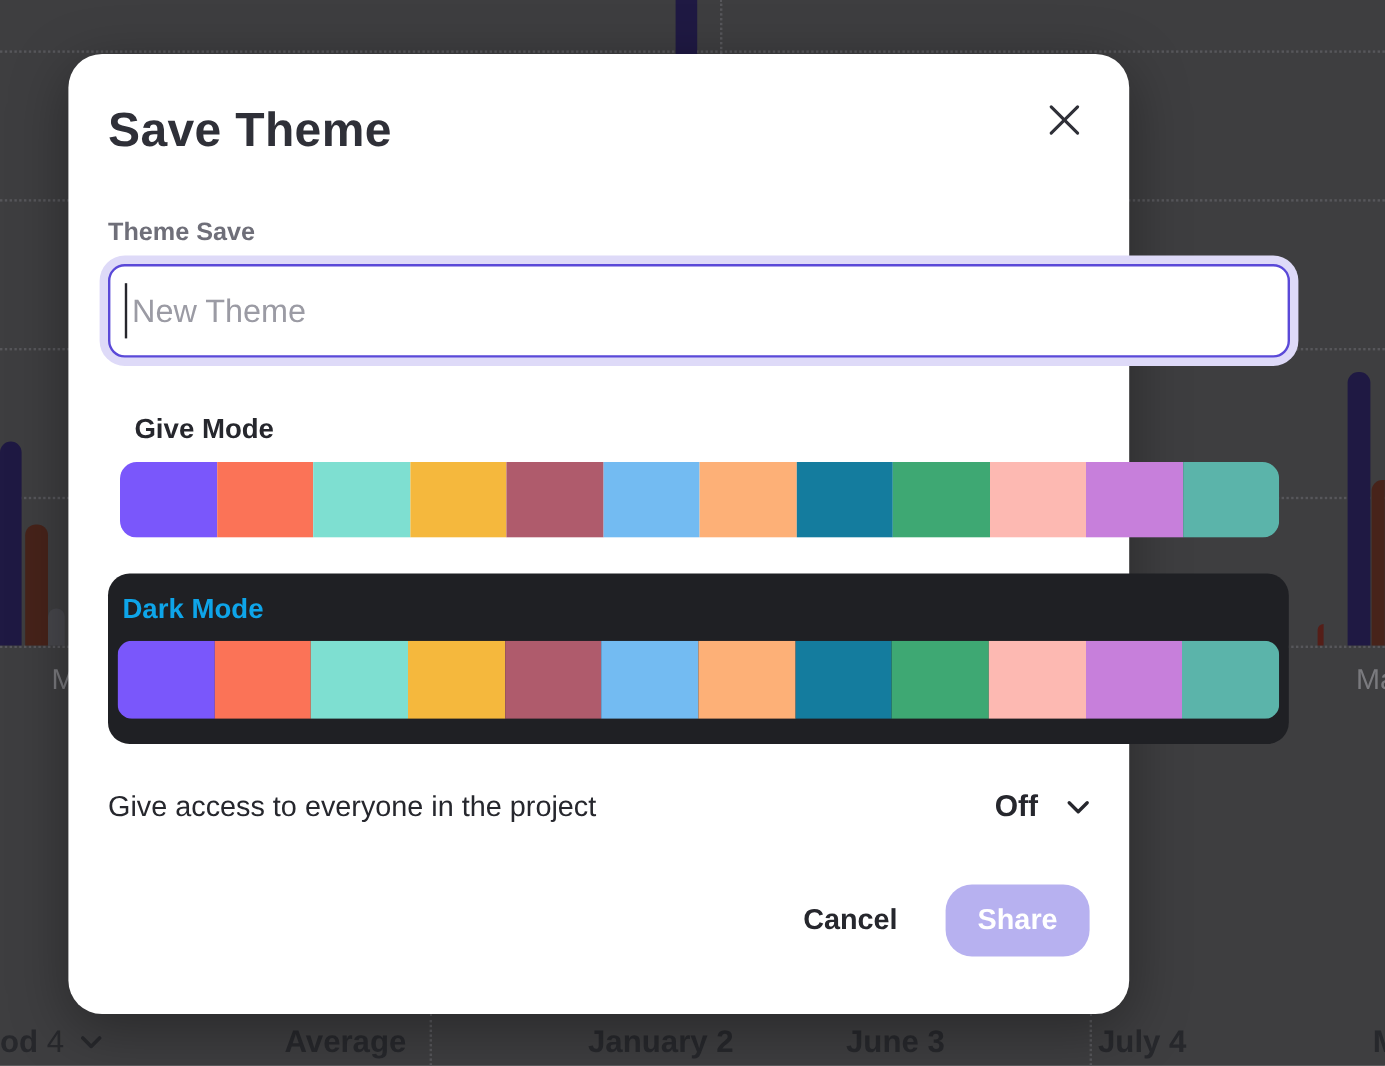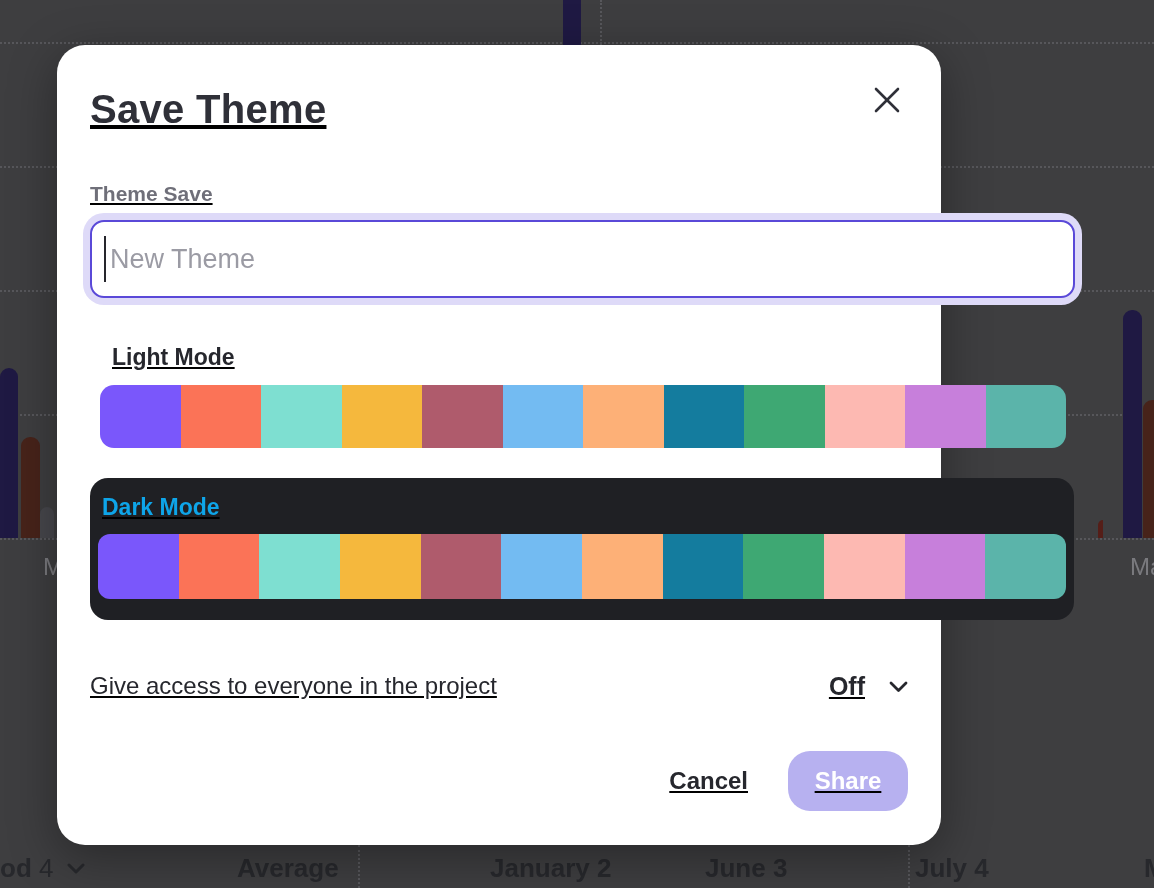--- a/index.html
+++ b/index.html
@@ -21,21 +21,20 @@
   .bottom-label { position: absolute; top: 853px; font-size: 26px; font-weight: 700; color: #27282C; }
   .period { position: absolute; top: 853px; left: 0; display: flex; align-items: center; gap: 14px;
             font-size: 26px; color: #27282C; }
   .period b { font-weight: 700; }
   .chev { display: inline-block; }
   
   .modal {
     position: absolute; z-index: 5; left: 57px; top: 45px; width: 884px; height: 800px;
     background: #FFFFFF; border-radius: 28px; box-shadow: 0 12px 48px rgba(0,0,0,0.35);
     padding: 42px 33px 16px 33px;
-    text-decoration: underline;
   }
   .modal-title { font-size: 40px; font-weight: 700; color: #2F3038; letter-spacing: 0.3px; }
   .close-btn { position: absolute; top: 40px; right: 38px; width: 32px; height: 32px;
                background: none; border: none; cursor: pointer; padding: 0; }
   .field-label { margin-top: 50px; font-size: 21px; font-weight: 700; color: #6F6F79; }
   .input-wrap { position: relative; margin-top: 14px; }
   .theme-input {
     width: 985px; height: 78px; border: 2px solid #5A49D8; border-radius: 14px;
     box-shadow: 0 0 0 7px #DEDAF8; outline: none;
     font-family: "Liberation Sans", sans-serif; font-size: 27px; color: #2F3038;
@@ -44,21 +43,21 @@
   .theme-input::placeholder { color: #9B9BA4; }
   .caret { position: absolute; left: 14px; top: 16px; width: 2px; height: 46px; background: #26262C; }
   .section-label { margin: 46px 0 0 22px; font-size: 23px; font-weight: 700; color: #26272D; }
   .palette-strip { display: flex; overflow: hidden; border-radius: 14px; }
   .palette-strip .swatch { flex: 1; }
   .light-strip { margin: 14px 0 0 10px; width: 966px; height: 63px; }
   .dark-card { margin-top: 30px; width: 984px; height: 142px; background: #1F2024;
                border-radius: 18px; padding: 16px 8px 0 8px; }
   .dark-card .section-label { margin: 0 0 0 4px; color: #0ea5e9; }
   .dark-strip { margin: 13px 0 0 0; width: 968px; height: 65px; border-radius: 12px; }
-  .access-row { margin-top: 52px; display: flex; justify-content: space-between; align-items: flex-start; }
+  .access-row { margin-top: 38px; display: flex; justify-content: space-between; align-items: center; }
   .access-label { font-size: 24px; color: #26272D; }
   .access-select { display: flex; align-items: center; gap: 24px; background: none; border: none;
                    cursor: pointer; font-family: "Liberation Sans", sans-serif; }
   .access-value { font-size: 25px; font-weight: 600; color: #26272D; }
   .actions { margin-top: 50px; display: flex; justify-content: flex-end; align-items: center; gap: 40px; }
   .cancel-btn { background: none; border: none; font-family: "Liberation Sans", sans-serif;
                 font-size: 24px; font-weight: 700; color: #26272D; cursor: pointer; }
   .share-btn { width: 120px; height: 60px; border: none; border-radius: 22px; background: #B7B1F0;
                color: #FFFFFF; font-family: "Liberation Sans", sans-serif; font-size: 24px;
                font-weight: 600; cursor: pointer; }
@@ -111,21 +110,21 @@
       <line x1="25" y1="3" x2="3" y2="25" stroke="#2F3038" stroke-width="2.6" stroke-linecap="round"></line>
     </svg>
   </button>
 
   <div class="field-label">Theme Save</div>
   <div class="input-wrap">
     <input class="theme-input" type="text" placeholder="New Theme" style="">
     <div class="caret"></div>
   </div>
 
-  <div class="section-label">Light Mode</div>
+  <div class="section-label">Give Mode</div>
   <div class="palette-strip light-strip">
       <div class="swatch" style="background: rgb(122, 87, 251);"></div>
       <div class="swatch" style="background: rgb(251, 115, 87);"></div>
       <div class="swatch" style="background: rgb(126, 223, 209);"></div>
       <div class="swatch" style="background: rgb(245, 184, 61);"></div>
       <div class="swatch" style="background: rgb(175, 91, 108);"></div>
       <div class="swatch" style="background: rgb(115, 187, 242);"></div>
       <div class="swatch" style="background: rgb(253, 176, 119);"></div>
       <div class="swatch" style="background: rgb(20, 124, 158);"></div>
       <div class="swatch" style="background: rgb(62, 168, 115);"></div>

